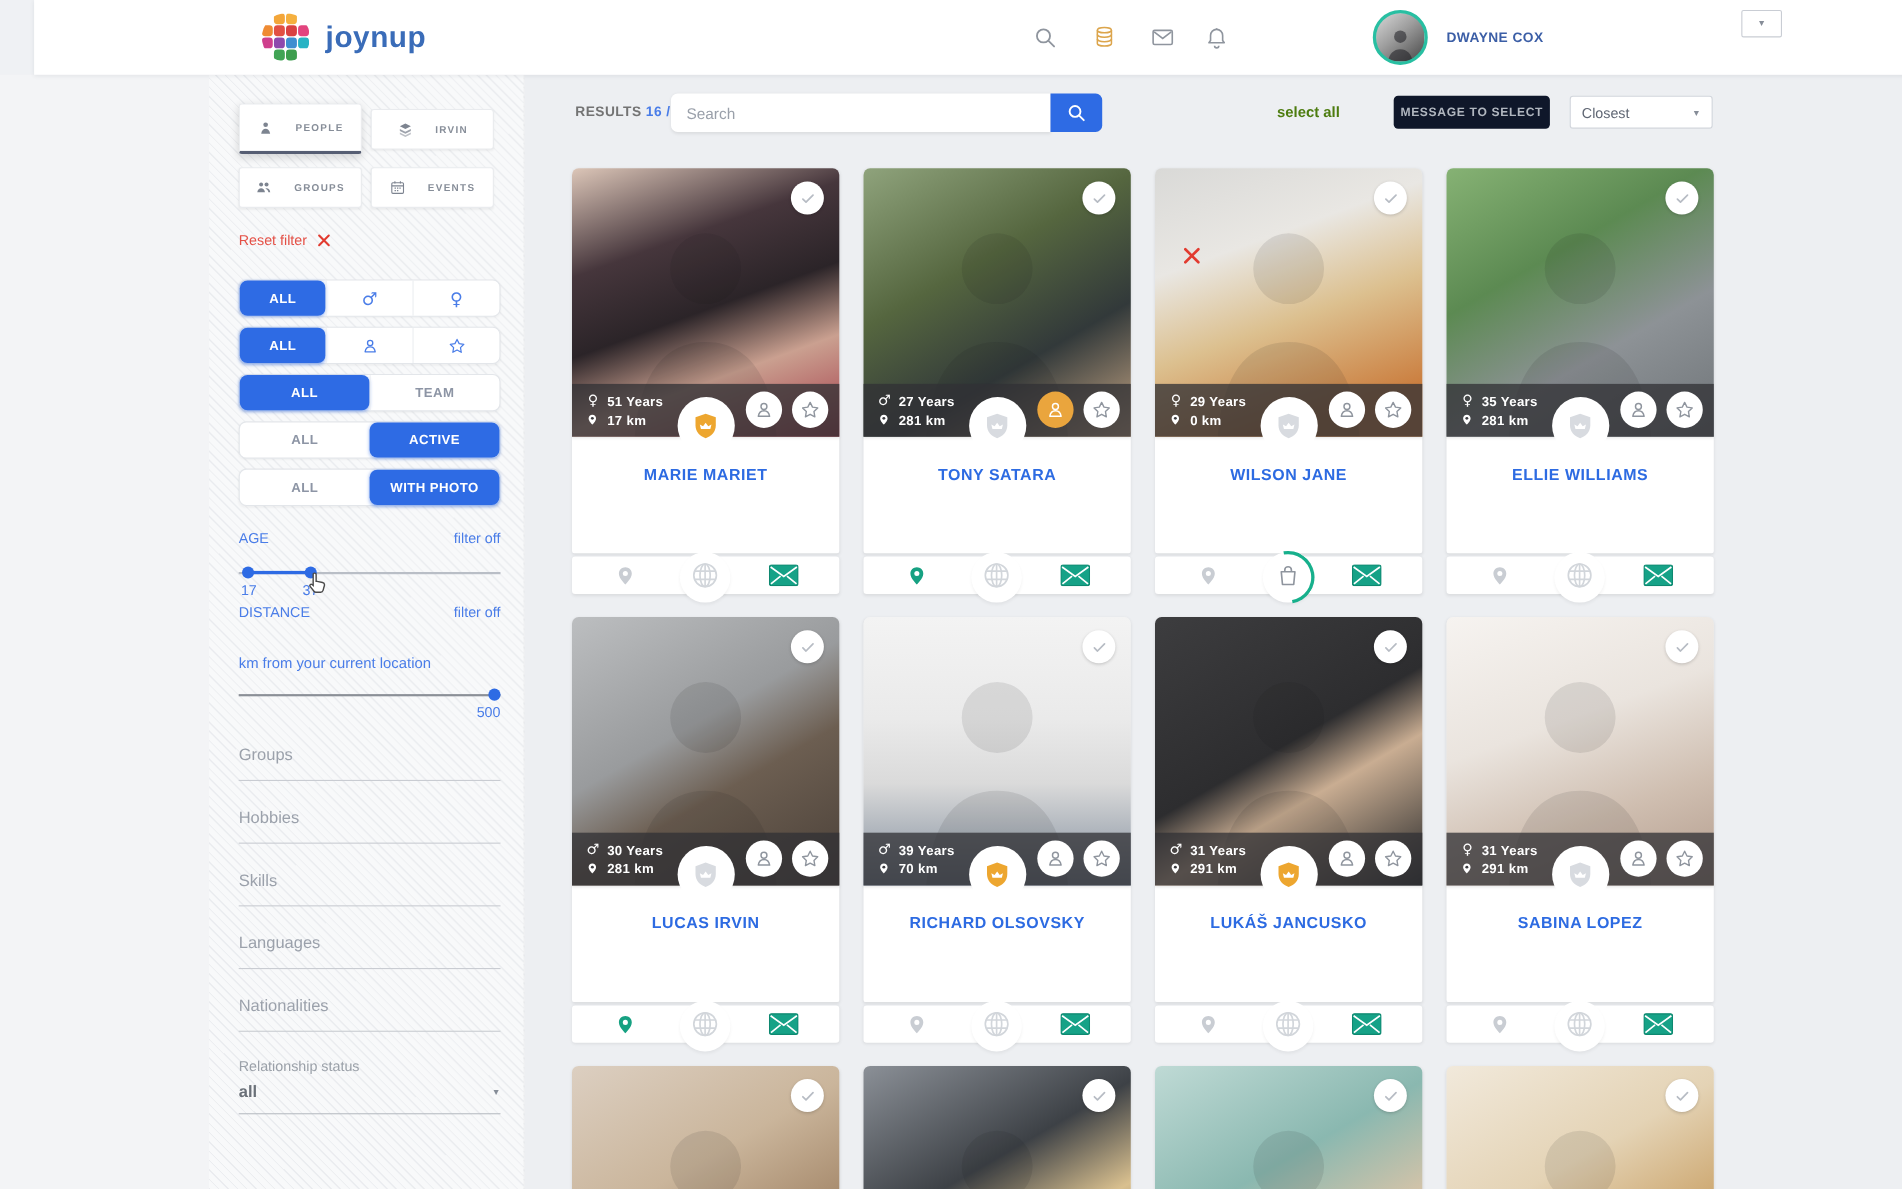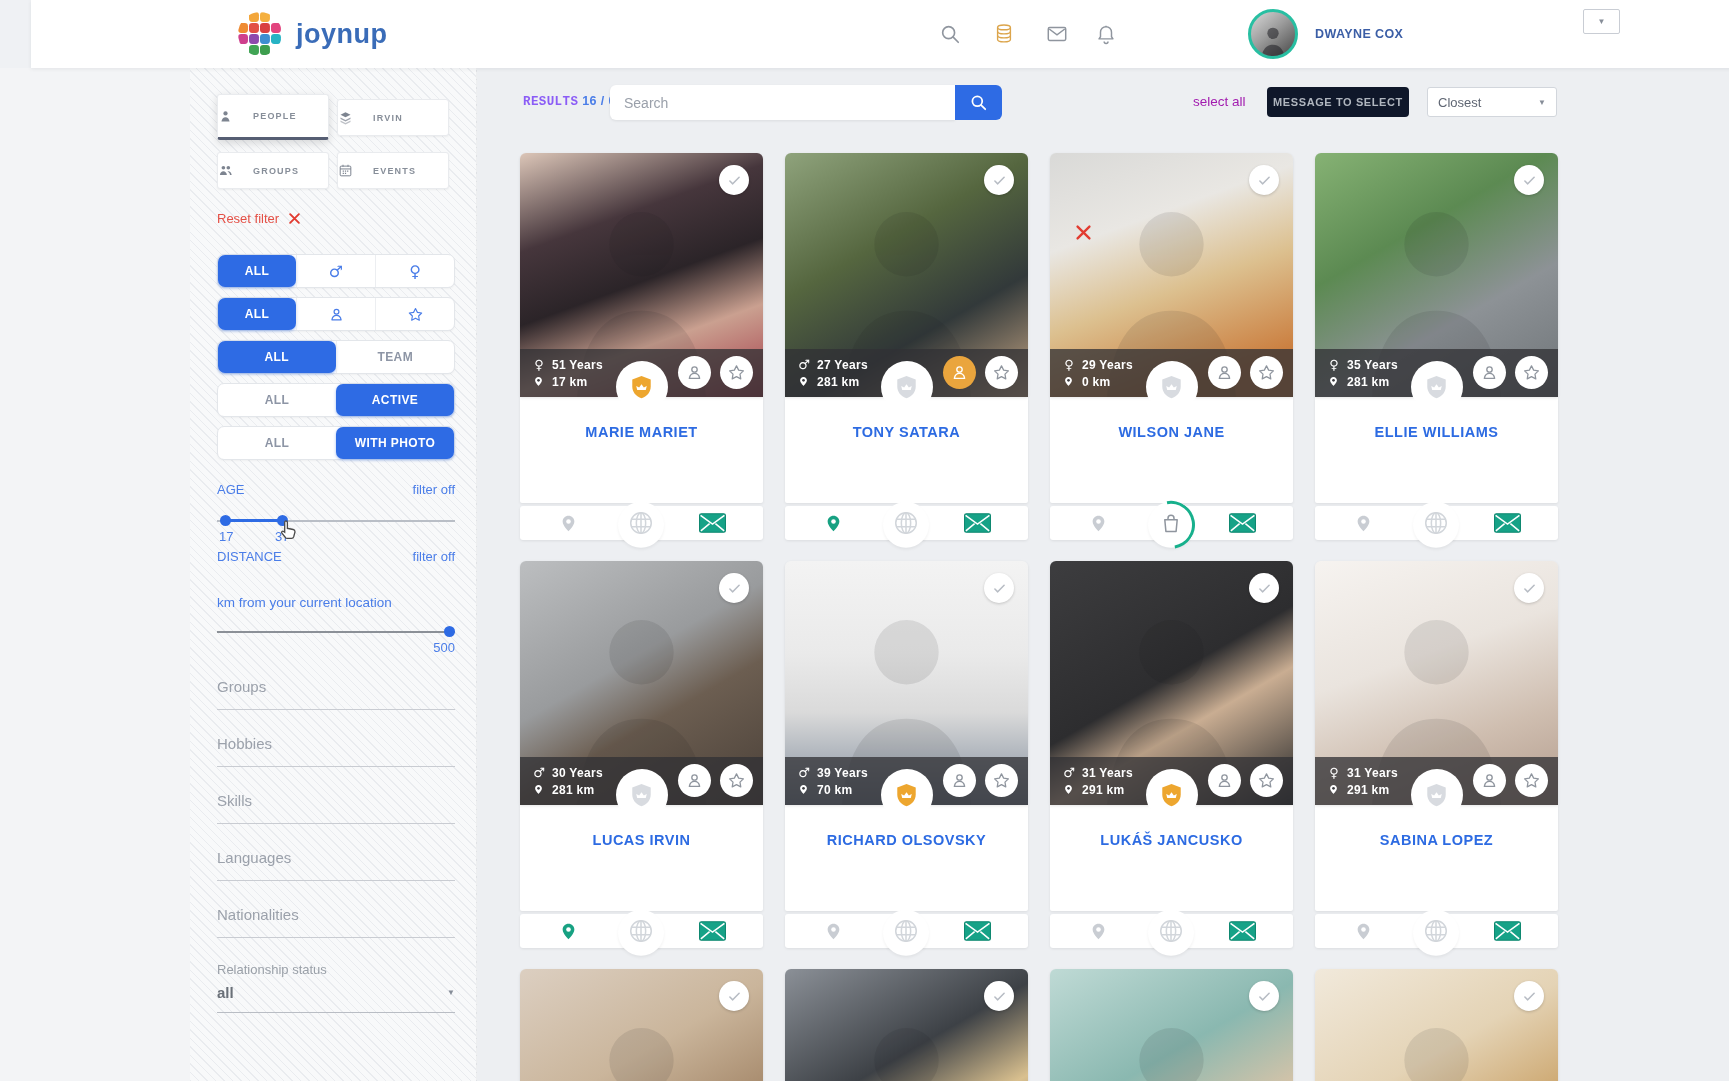--- a/index.html
+++ b/index.html
@@ -28,21 +28,21 @@
   .hdd { position:absolute; left:1552px; top:9px; width:37px; height:25px; background:#fff;
          border:1px solid #c9cdd4; border-radius:2px; display:flex; align-items:center; justify-content:center; cursor:pointer; }
   .caret, .caret2 { font-size:8px; color:#868d98; }
 
   
   .leftmargin { position:absolute; top:68px; left:0; width:190px; height:1013px; background:#f3f4f6; }
   .sidebar { position:absolute; top:68px; left:190px; width:287px; height:1013px;
              background:#f8f9fa; border-right:1px solid rgba(0,0,0,.04);
              background-image:repeating-linear-gradient(45deg, rgba(200,204,212,.30) 0px, rgba(200,204,212,.30) 1px, transparent 1px, transparent 6px); }
   .navbtn { position:absolute; background:#fff; border:1px solid #e9ebee; border-radius:3px;
-            display:flex; align-items:center; gap:20px; cursor:pointer;
+            display:flex; align-items:center; justify-content:center; gap:20px; cursor:pointer;
             box-shadow:0 1px 2px rgba(0,0,0,.05); color:#7d8490; }
   .navbtn svg { width:15px; height:15px; }
   .navbtn .nav-label { font-size:9px; font-weight:700; letter-spacing:1.2px; color:#878e99; }
   .navbtn.active { box-shadow:0 3px 8px rgba(0,0,0,.14); border-bottom:3px solid #565e73; }
   .reset { position:absolute; left:27px; top:143px; display:flex; align-items:flex-start; gap:8px; cursor:pointer; }
   .reset span { font-size:13px; color:#e45046; }
   .reset svg { width:15px; height:15px; }
 
   #toggles { position:absolute; left:27px; top:186px; width:238px; display:flex; flex-direction:column; gap:9px; }
   .toggle-row { height:34px; background:#fff; border:1px solid #e3e6ea; border-radius:7px;
@@ -79,29 +79,29 @@
   .fline { margin-top:13px; border-bottom:1px solid #c9ccd2; }
   .rel-label { position:absolute; left:27px; top:894px; font-size:13px; color:#9aa0a8; }
   .rel-value { position:absolute; left:27px; top:916px; width:238px; display:flex; justify-content:space-between;
                align-items:center; cursor:pointer; }
   .rel-value span:first-child { font-size:15px; color:#6a7078; font-weight:700; }
   .rel-line { position:absolute; left:27px; top:944px; width:238px; border-bottom:1px solid #b9bdc4; }
 
   
   main { position:absolute; top:68px; left:477px; width:1252px; height:1013px; background:#edeff2; }
   .results { position:absolute; left:46px; top:26px; font-size:12.5px; font-weight:700; letter-spacing:.4px; }
-  .rlabel { color:#8b5cf6;font-family:Liberation Mono, monospace; } .rval { color:#4a7de8; }
+  .rlabel { color:#737373; } .rval { color:#4a7de8; }
   .search { position:absolute; left:133px; top:17px; width:345px; height:35px; border:none; outline:none;
             border-radius:6px 0 0 6px; background:#fff; box-shadow:0 1px 3px rgba(0,0,0,.08);
             padding:0 14px; font-size:14px; color:#555; font-family:"Liberation Sans",sans-serif; }
   .search::placeholder { color:#9aa0aa; }
   .sbtn { position:absolute; left:478px; top:17px; width:47px; height:35px; border:none; cursor:pointer;
           background:#2e6be4; border-radius:0 6px 6px 0; display:flex; align-items:center; justify-content:center; }
   .sbtn svg { width:19px; height:19px; color:#fff; }
-  .selall { position:absolute; left:716px; top:26px; font-size:13.5px; font-weight:400; color:#a21caf; cursor:pointer; }
+  .selall { position:absolute; left:684px; top:26px; font-size:13.5px; font-weight:700; color:#4d7c0f; cursor:pointer; }
   .msgbtn { position:absolute; left:790px; top:19px; width:142px; height:30px; border:none; border-radius:4px;
             background:#0f172a; color:#b0b6bf; font-size:11px; font-weight:700; letter-spacing:.6px;
             font-family:Liberation Sans, sans-serif; }
   .sortdd { position:absolute; left:950px; top:19px; width:130px; height:30px; background:#fff;
             border:1px solid #d2d6dc; border-radius:3px; display:flex; align-items:center;
             justify-content:space-between; padding:0 10px; cursor:pointer; }
   .sortdd span:first-child { font-size:13px; color:#5f6673; }
 
   
   .card { position:absolute; width:243px; }

